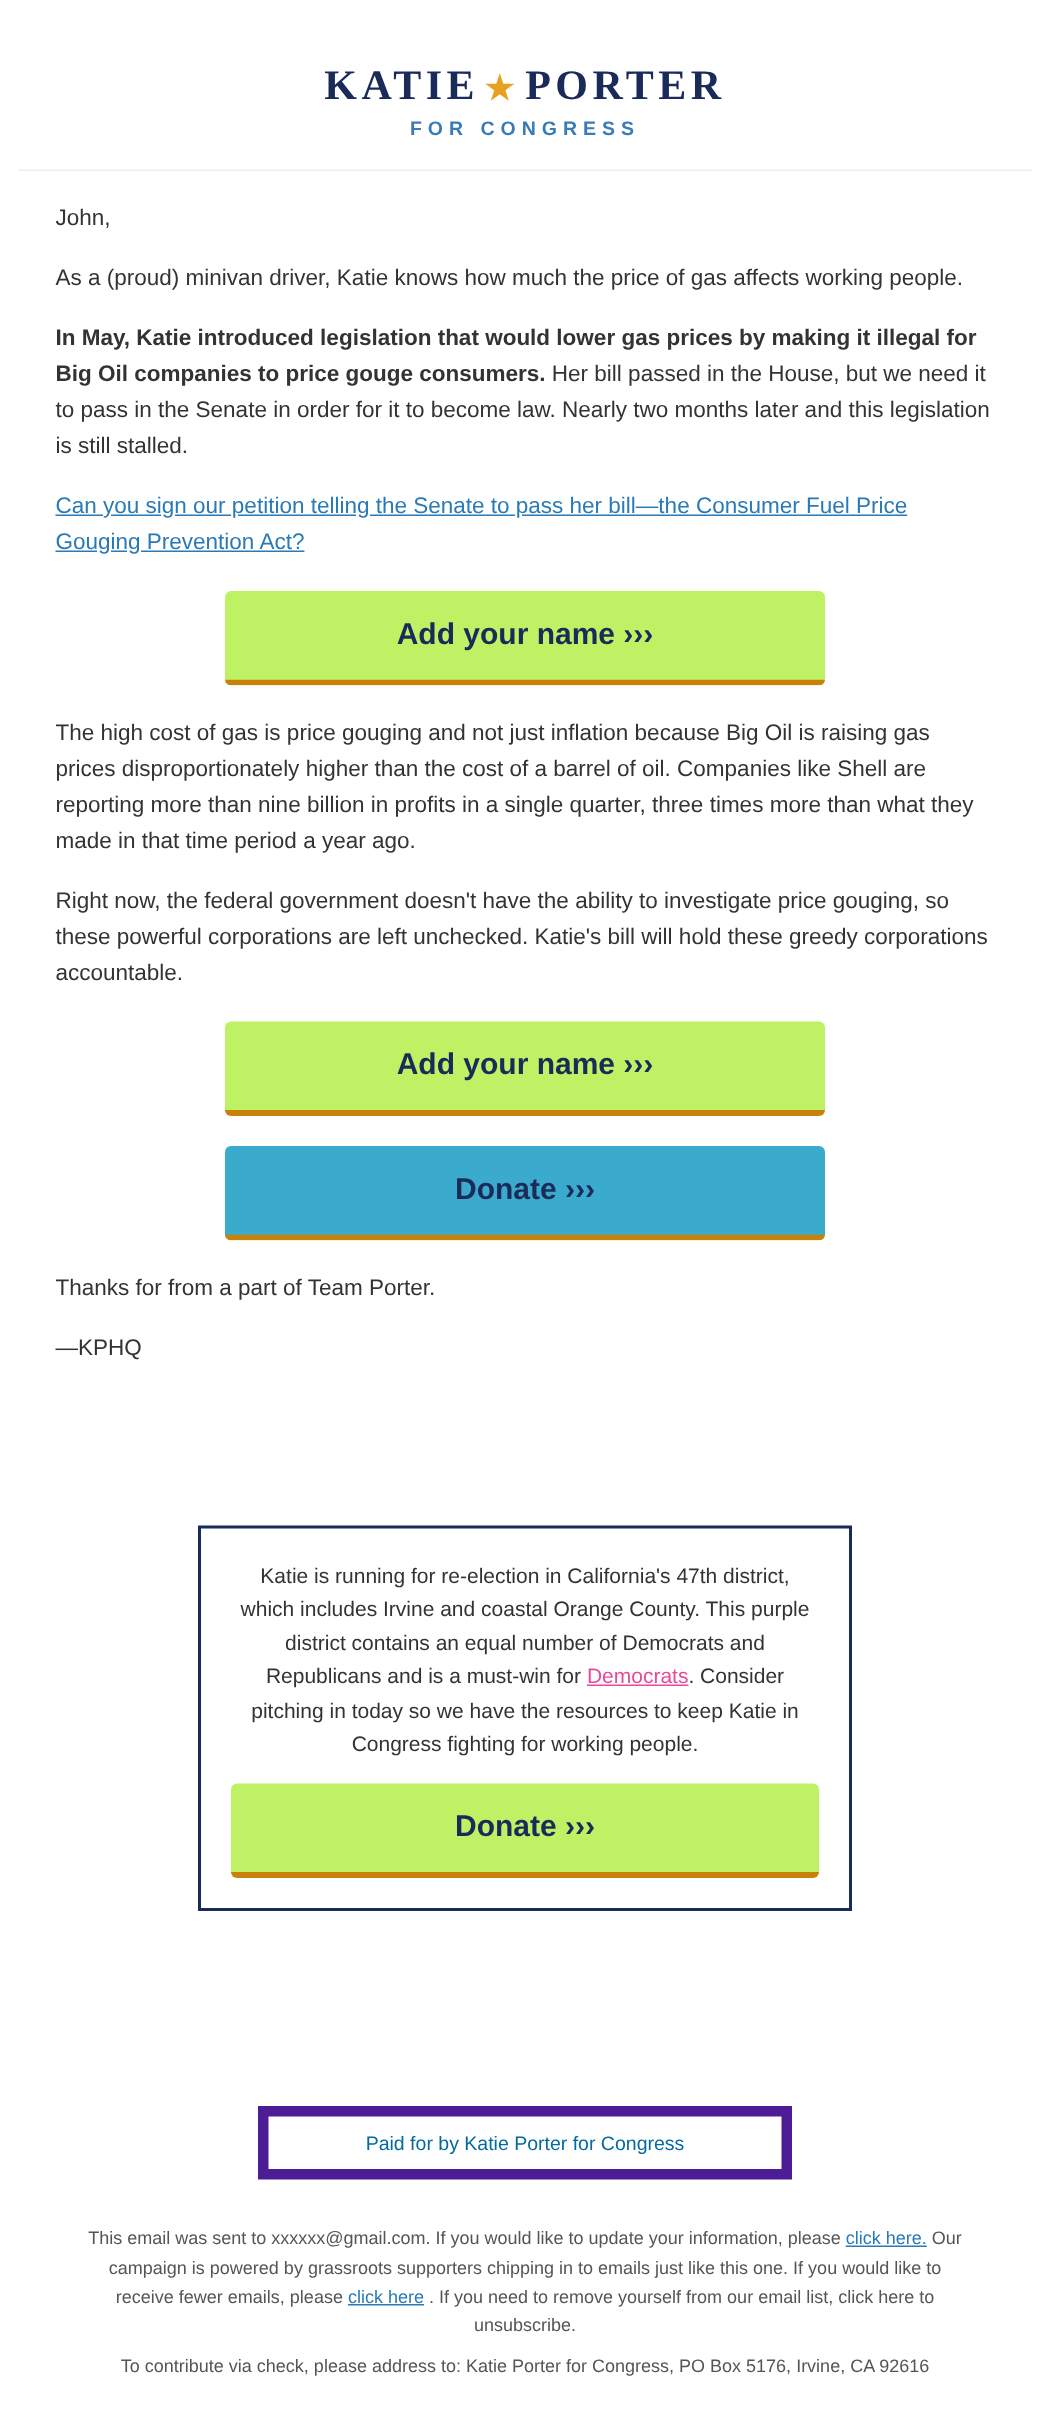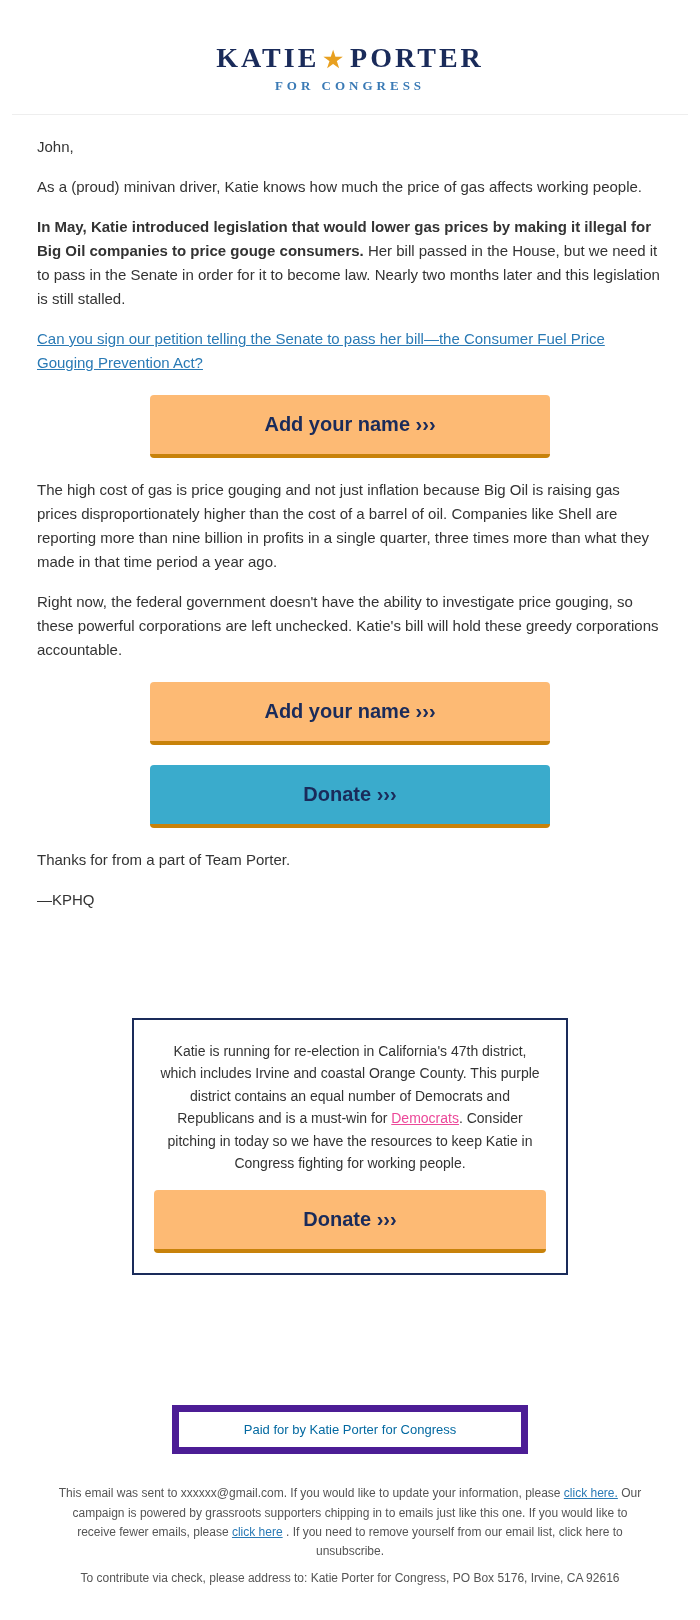--- a/index.html
+++ b/index.html
@@ -31,21 +31,20 @@
       color: #e8a020;
       font-size: 22px;
       margin: 0 4px;
     }
     .logo-subtitle {
       font-size: 13px;
       letter-spacing: 4px;
       color: #3a7ab5;
       margin-top: 4px;
       font-weight: 600;
-      font-family: Liberation Serif, serif;
     }
     .content {
       padding: 20px 25px;
     }
     p {
       margin-bottom: 16px;
       line-height: 1.6;
       color: #333;
     }
     .bold-intro {
@@ -53,21 +52,21 @@
     }
     .link-blue {
       color: #2a7ab5;
       text-decoration: underline;
       cursor: pointer;
     }
     .cta-button {
       display: block;
       width: 400px;
       margin: 20px auto;
-      background-color: #fdba74;
+      background-color: #bef264;
       color: #1a2b5a;
       text-align: center;
       padding: 18px;
       font-size: 20px;
       font-weight: bold;
       border-radius: 4px;
       cursor: pointer;
       border: none;
       border-bottom: 4px solid #c8820a;
       text-decoration: none;

